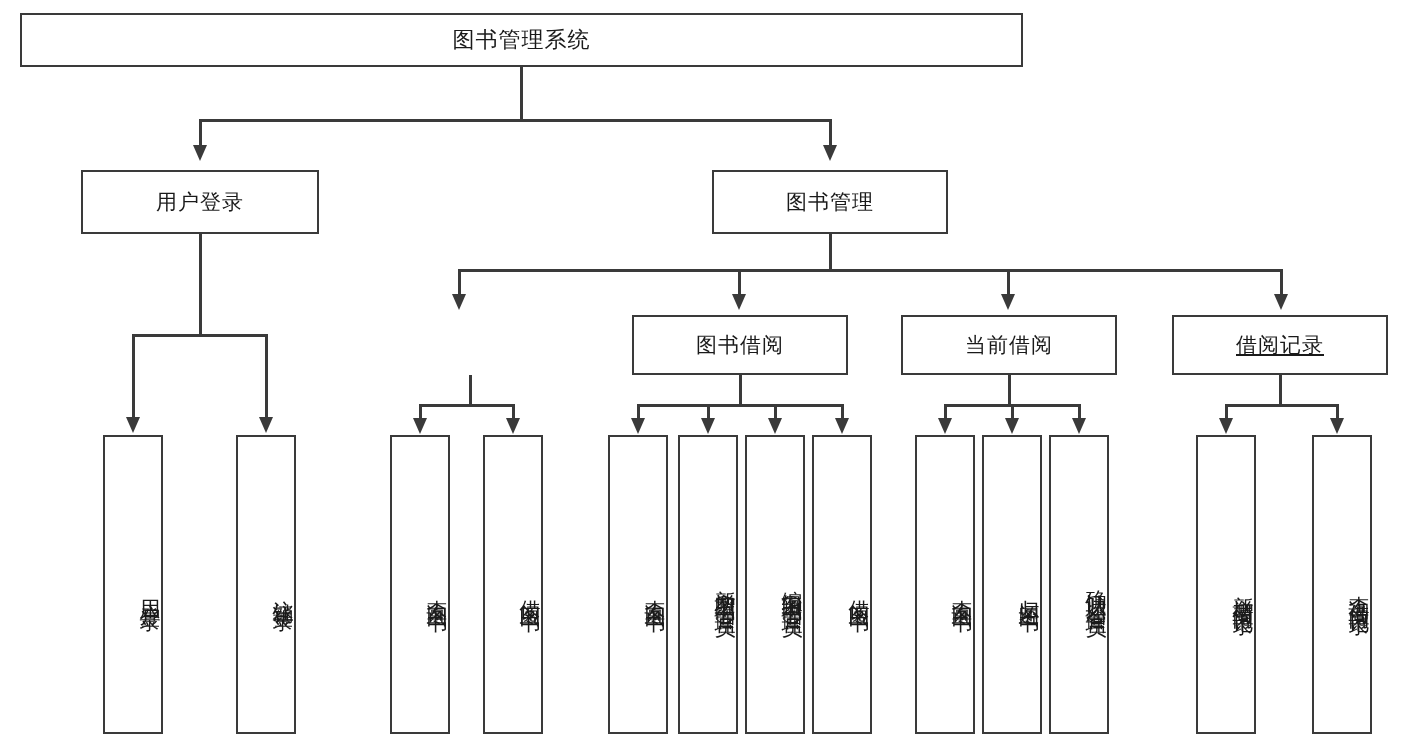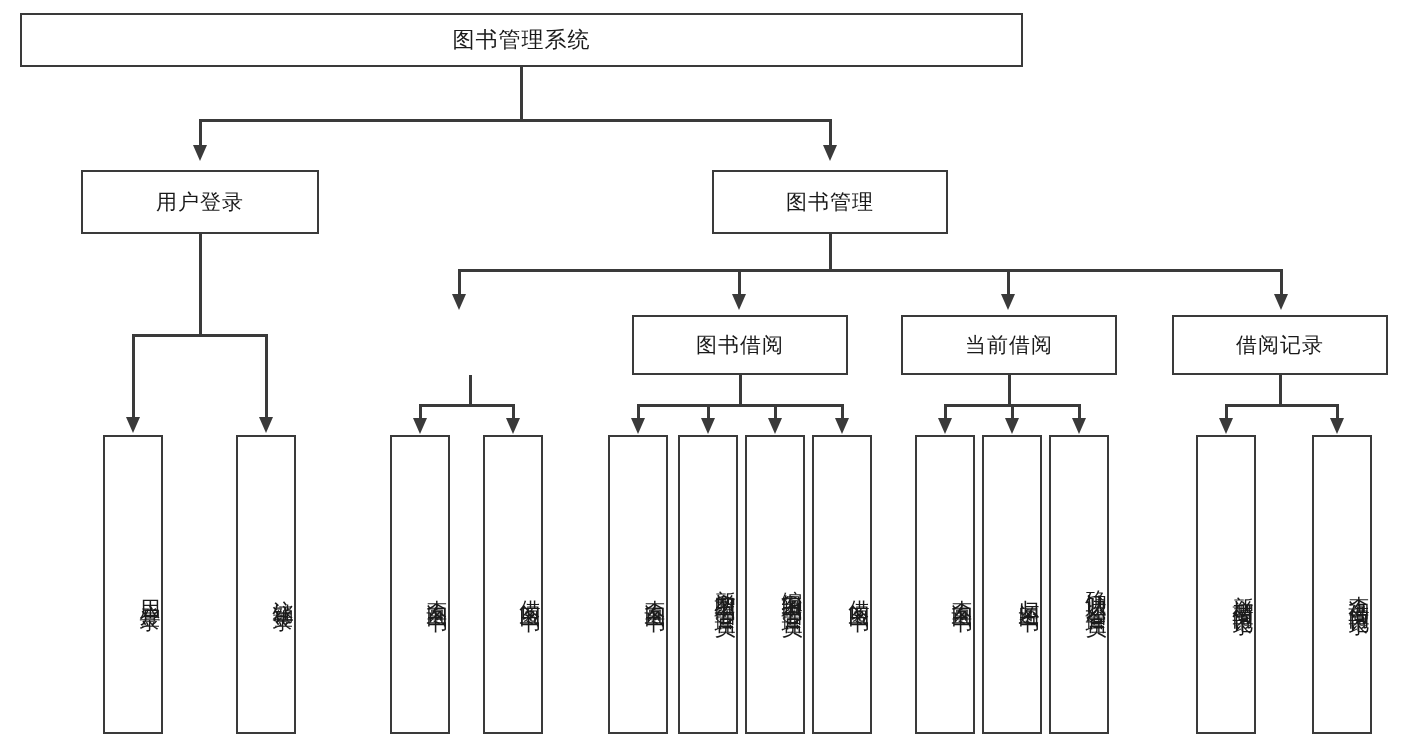--- a/index.html
+++ b/index.html
@@ -101,21 +101,21 @@
   <div class="arrow" style="left:452px; top:294px;"></div>
   <div class="edge vline" style="left:738px; top:269px; height:26px;"></div>
   <div class="arrow" style="left:732px; top:294px;"></div>
   <div class="edge vline" style="left:1007px; top:269px; height:26px;"></div>
   <div class="arrow" style="left:1001px; top:294px;"></div>
   <div class="edge vline" style="left:1280px; top:269px; height:26px;"></div>
   <div class="arrow" style="left:1274px; top:294px;"></div>
 
   <div class="node h" style="left:632px; top:315px; width:216px; height:60px;">图书借阅</div>
   <div class="node h" style="left:901px; top:315px; width:216px; height:60px;">当前借阅</div>
-  <div class="node h" style="left:1172px; top:315px; width:216px; height:60px;">借阅记录</div>
+  <div class="node h" style="left:1172px; top:315px; width:216px; height:60px;text-decoration:underline;">借阅记录</div>
 
   <div class="edge vline" style="left:469px; top:375px; height:31px;"></div>
   <div class="edge hline" style="left:419px; top:404px; width:95px;"></div>
   <div class="edge vline" style="left:419px; top:404px; height:15px;"></div>
   <div class="arrow" style="left:413px; top:418px;"></div>
   <div class="edge vline" style="left:512px; top:404px; height:15px;"></div>
   <div class="arrow" style="left:506px; top:418px;"></div>
 
   <div class="node v" style="left:390px; top:435px; width:60px; height:299px;">查询图书</div>
   <div class="node v" style="left:483px; top:435px; width:60px; height:299px;">借阅图书</div>

